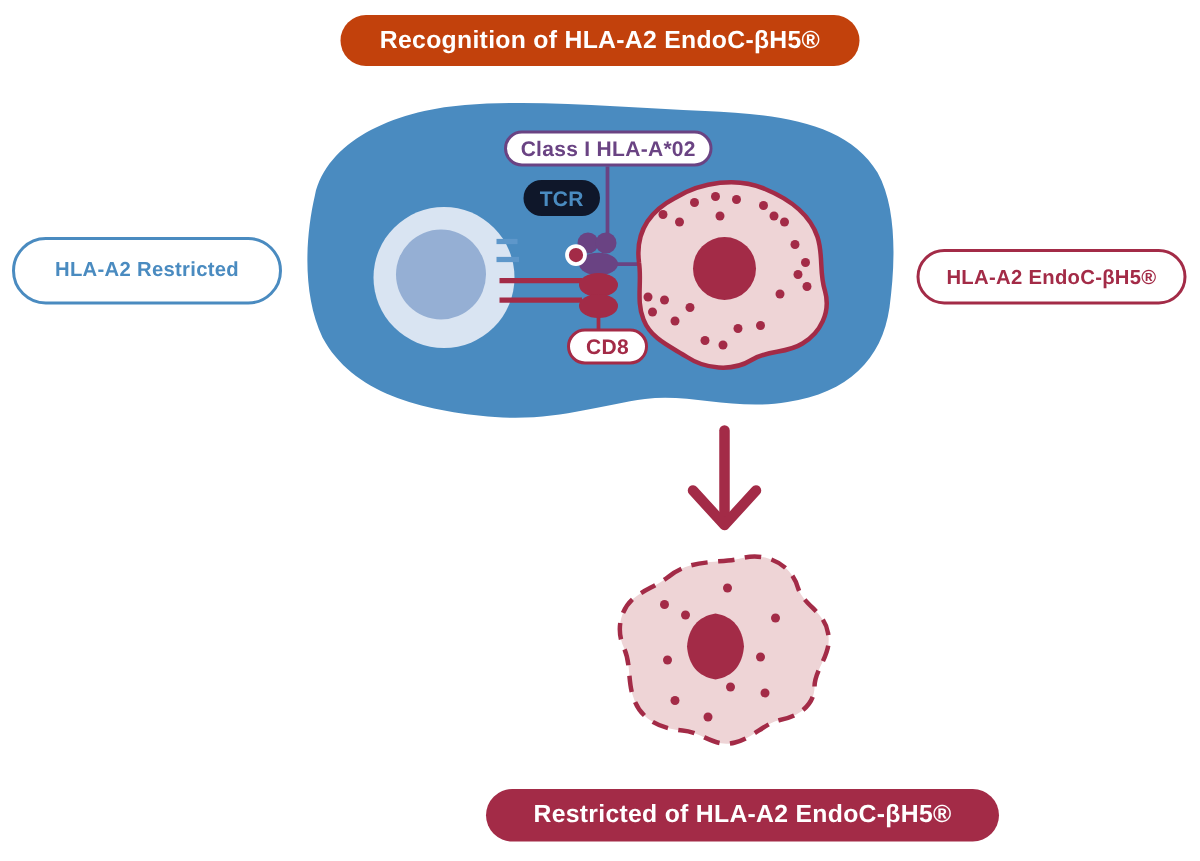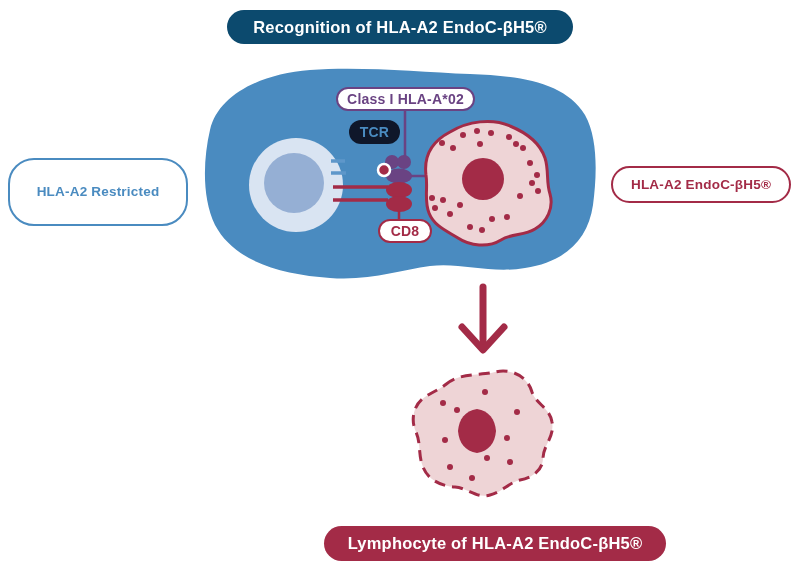--- a/index.html
+++ b/index.html
@@ -19,30 +19,30 @@
     justify-content: center;
     text-align: center;
     box-sizing: border-box;
     font-weight: bold;
     letter-spacing: 0.2px;
     white-space: nowrap;
     z-index: 5;
   }
   .banner-top {
     left: 227px; top: 10px; width: 346px; height: 34px;
-    background: #0c4a6e; color: #ffffff;
+    background: #c2410c; color: #ffffff;
     border-radius: 17px; font-size: 16.5px;
   }
   .banner-bottom {
     left: 324px; top: 526px; width: 342px; height: 35px;
     background: #a32b47; color: #ffffff;
     border-radius: 18px; font-size: 16.5px;
   }
   .label-left {
-    left: 8px; top: 158px; width: 180px; height: 68px;
+    left: 8px; top: 158px; width: 180px; height: 45px;
     background: #ffffff; color: #4a8bc0;
     border: 2.5px solid #4a8bc0; border-radius: 26px;
     font-size: 13.5px; line-height: 1.25; flex-direction: column;
   }
   .label-right {
     left: 611px; top: 166px; width: 180px; height: 37px;
     background: #ffffff; color: #a32b47;
     border: 2.5px solid #a32b47; border-radius: 19px;
     font-size: 13.5px;
   }
@@ -194,15 +194,15 @@
   <div class="pill label-tcr">TCR</div>
 
   <div class="pill label-cd8">CD8</div>
 
   <div class="pill label-left">
     <span>HLA-A2 Restricted</span>
   </div>
 
   <div class="pill label-right">HLA-A2 EndoC-βH5®</div>
 
-  <div class="pill banner-bottom">Lymphocyte of HLA-A2 EndoC-βH5®</div>
+  <div class="pill banner-bottom">Restricted of HLA-A2 EndoC-βH5®</div>
 
 </div>
 
 </body></html>

